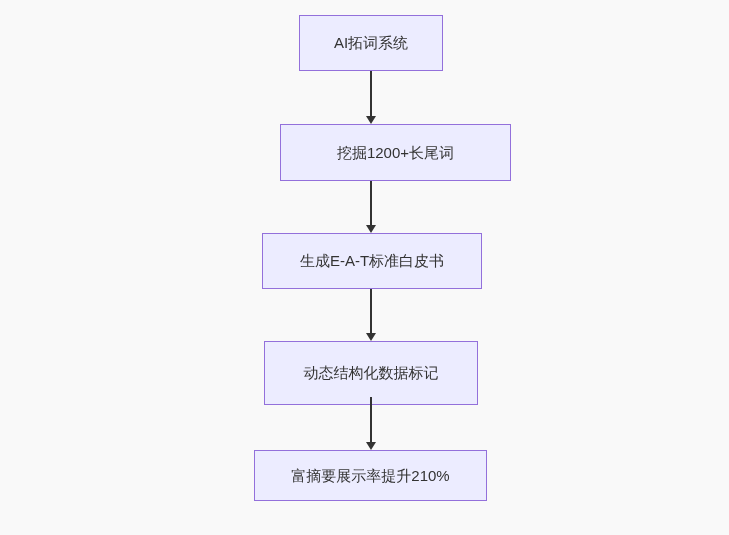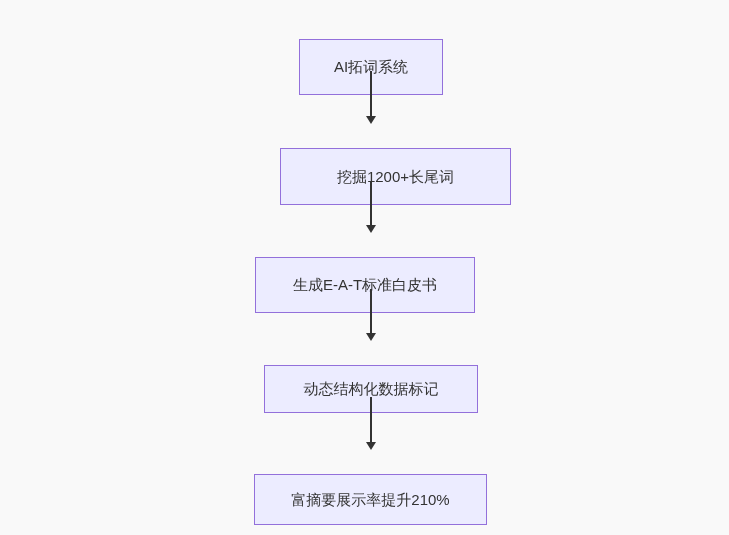--- a/index.html
+++ b/index.html
@@ -28,26 +28,25 @@
     background: var(--node-fill);
     border: 1px solid var(--node-border);
     color: var(--text);
     font-size: 15px;
     line-height: 1.2;
     display: flex;
     align-items: center;
     justify-content: center;
     text-align: center;
     white-space: nowrap;
-    margin-top: 24px;
   }
   .n1 { left: 299px; top: 15px;  width: 144px; height: 56px; }
   .n2 { left: 280px; top: 124px; width: 231px; height: 57px; }
-  .n3 { left: 255px; top: 233px; width: 220px; height: 56px; text-align: right; }
-  .n4 { left: 264px; top: 341px; width: 214px; height: 48px; }
+  .n3 { left: 262px; top: 233px; width: 220px; height: 56px; text-align: right; }
+  .n4 { left: 264px; top: 341px; width: 214px; height: 64px; }
   .n5 { left: 254px; top: 450px; width: 233px; height: 51px; }
 
   .arrow {
     position: absolute;
     left: 365px;
     width: 12px;
   }
   .a1 { top: 71px;  height: 53px; }
   .a2 { top: 181px; height: 52px; }
   .a3 { top: 289px; height: 52px; }

